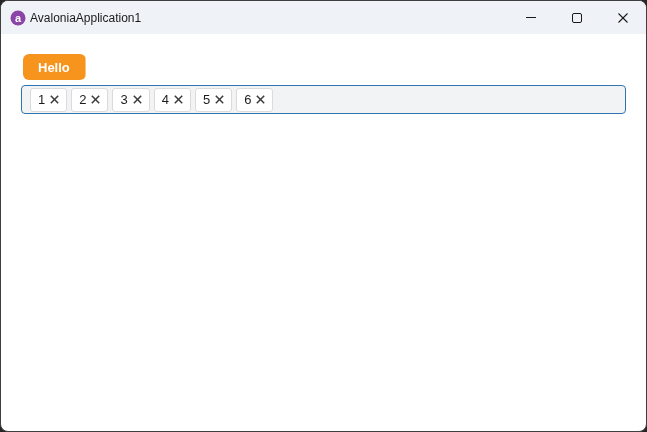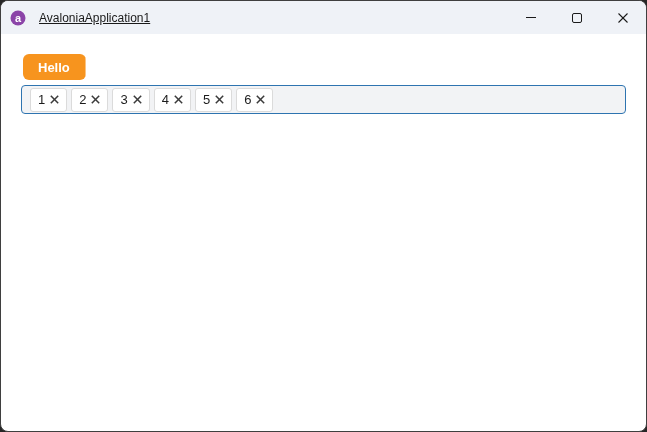--- a/index.html
+++ b/index.html
@@ -30,23 +30,22 @@
   }
   .app-icon {
     width: 16px;
     height: 16px;
     margin-left: 9px;
     flex: 0 0 auto;
   }
   .title {
     font-size: 12px;
     color: #1a1a1a;
-    margin-left: 13px;
+    margin-left: 4px;
     white-space: nowrap;
-    text-decoration: underline;
   }
   .controls {
     margin-left: auto;
     display: flex;
     height: 100%;
   }
   .ctrl-btn {
     width: 46px;
     height: 100%;
     display: flex;

